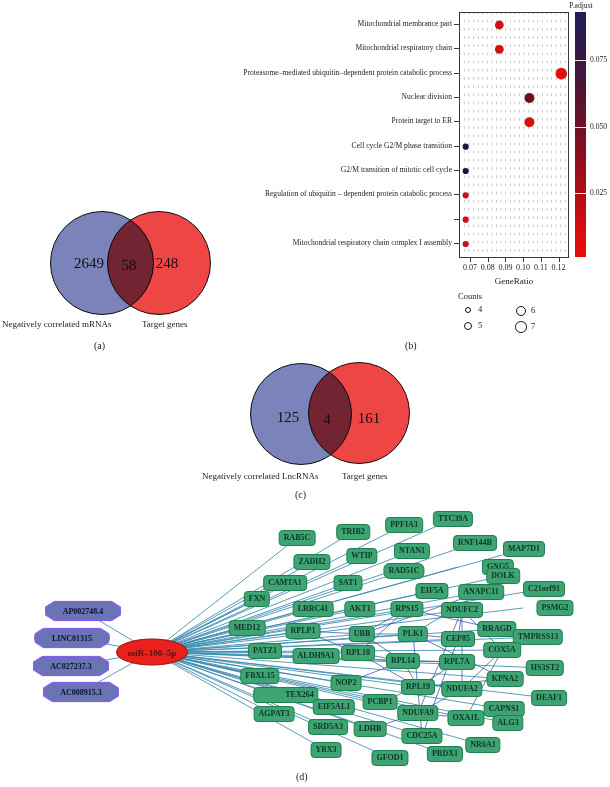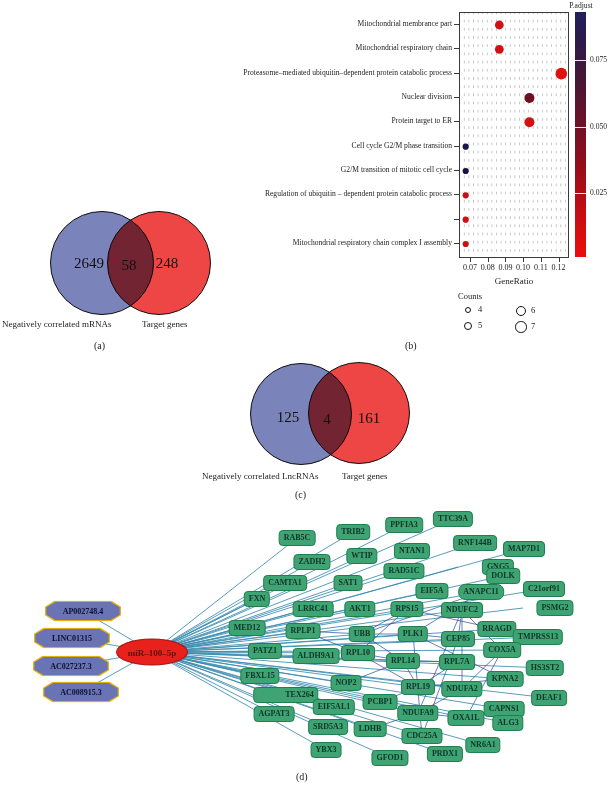--- a/index.html
+++ b/index.html
@@ -39,21 +39,21 @@
   .vlabel{position:absolute;font-size:9px;color:#1c1c1c;white-space:nowrap;}
   .caption{position:absolute;font-size:10px;color:#1c1c1c;}
 
   
   #net-svg{position:absolute;left:0;top:500px;}
   .edge-teal{stroke:#3b8cb0;stroke-width:1;opacity:.85;}
   .edge-navy{stroke:#2b4fa0;stroke-width:.9;opacity:.8;}
   .gene-node{position:absolute;transform:translate(-50%,-50%);background:#3ea474;
     border:1.3px solid #1f7f4d;border-radius:4px;color:#0e3527;font-weight:bold;
     font-size:8px;line-height:8px;padding:3px 4px;white-space:nowrap;}
-  .lnc-node{position:absolute;transform:translate(-50%,-50%);width:76px;height:21px;background:#eab308;
+  .lnc-node{position:absolute;transform:translate(-50%,-50%);width:76px;height:21px;background:#8b5cf6;
     clip-path:polygon(13% 0,87% 0,100% 30%,100% 70%,87% 100%,13% 100%,0 70%,0 30%);}
   .lnc-inner{position:absolute;inset:1.3px;background:#6a73b4;display:flex;align-items:center;justify-content:center;
     clip-path:polygon(13% 0,87% 0,100% 30%,100% 70%,87% 100%,13% 100%,0 70%,0 30%);
     font-size:8px;font-weight:bold;color:#0c1130;}
   .hub-node{position:absolute;transform:translate(-50%,-50%);width:70px;height:25px;
     background:#e8211d;border:1px solid #a31412;border-radius:50%;
     display:flex;align-items:center;justify-content:center;
     color:#5e100c;font-weight:bold;font-size:9px;}
 </style>
 </head>
@@ -244,27 +244,27 @@
     <div class="gene-node" style="left: 353px; top: 532px;">TRIB2</div>
     <div class="gene-node" style="left: 404px; top: 525px;">PPFIA3</div>
     <div class="gene-node" style="left: 453px; top: 519px;">TTC39A</div>
     <div class="gene-node" style="left: 312px; top: 562px;">ZADH2</div>
     <div class="gene-node" style="left: 362px; top: 556px;">WTIP</div>
     <div class="gene-node" style="left: 412px; top: 551px;">NTAN1</div>
     <div class="gene-node" style="left: 475px; top: 543px;">RNF144B</div>
     <div class="gene-node" style="left: 524px; top: 549px;">MAP7D1</div>
     <div class="gene-node" style="left: 285px; top: 583px;">CAMTA1</div>
     <div class="gene-node" style="left: 348px; top: 583px;">SAT1</div>
-    <div class="gene-node" style="left: 404px; top: 571px;">RAD51C</div>
+    <div class="gene-node" style="left: 404px; top: 571px; border-radius: 6px;">RAD51C</div>
     <div class="gene-node" style="left: 458px; top: 567px; margin-left: 40px;">GNG5</div>
     <div class="gene-node" style="left: 503px; top: 576px;">DOLK</div>
     <div class="gene-node" style="left: 544px; top: 589px;">C21orf91</div>
     <div class="gene-node" style="left: 257px; top: 599px;">FXN</div>
     <div class="gene-node" style="left: 432px; top: 591px;">EIF5A</div>
-    <div class="gene-node" style="left: 481px; top: 592px; border-radius: 7px;">ANAPC11</div>
+    <div class="gene-node" style="left: 481px; top: 592px;">ANAPC11</div>
     <div class="gene-node" style="left: 313px; top: 609px;">LRRC41</div>
     <div class="gene-node" style="left: 360px; top: 609px;">AKT1</div>
     <div class="gene-node" style="left: 407px; top: 609px;">RPS15</div>
     <div class="gene-node" style="left: 462px; top: 610px;">NDUFC2</div>
     <div class="gene-node" style="left: 523px; top: 608px; margin-left: 32px;">PSMG2</div>
     <div class="gene-node" style="left: 247px; top: 628px;">MED12</div>
     <div class="gene-node" style="left: 303px; top: 631px;">RPLP1</div>
     <div class="gene-node" style="left: 362px; top: 634px;">UBB</div>
     <div class="gene-node" style="left: 413px; top: 634px;">PLK1</div>
     <div class="gene-node" style="left: 458px; top: 639px;">CEP85</div>
@@ -294,21 +294,21 @@
     <div class="gene-node" style="left: 422px; top: 736px;">CDC25A</div>
     <div class="gene-node" style="left: 466px; top: 718px;">OXA1L</div>
     <div class="gene-node" style="left: 508px; top: 723px;">ALG3</div>
     <div class="gene-node" style="left: 326px; top: 750px;">YBX3</div>
     <div class="gene-node" style="left: 390px; top: 758px;">GFOD1</div>
     <div class="gene-node" style="left: 445px; top: 754px;">PRDX1</div>
     <div class="gene-node" style="left: 483px; top: 745px;">NR6A1</div>
     <div class="lnc-node" style="left: 83px; top: 611px;">
       <div class="lnc-inner">AP002748.4</div>
     </div>
-    <div class="lnc-node" style="left: 72px; top: 638px;">
+    <div class="lnc-node" style="left: 72px; top: 638px; border-radius: 10px;">
       <div class="lnc-inner">LINC01315</div>
     </div>
     <div class="lnc-node" style="left: 71px; top: 666px;">
       <div class="lnc-inner">AC027237.3</div>
     </div>
     <div class="lnc-node" style="left: 81px; top: 692px;">
       <div class="lnc-inner">AC008915.3</div>
     </div>
     <div class="hub-node" style="left: 152px; top: 652px;">miR–100–5p</div>
   </div>

